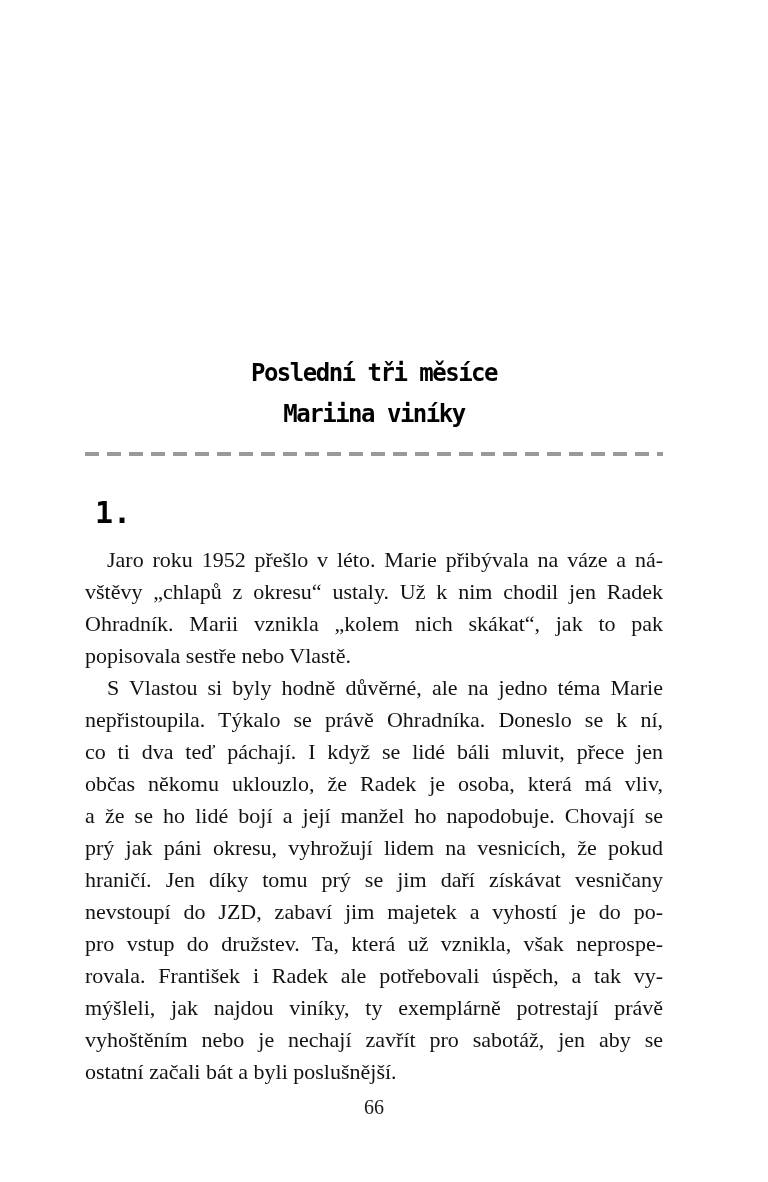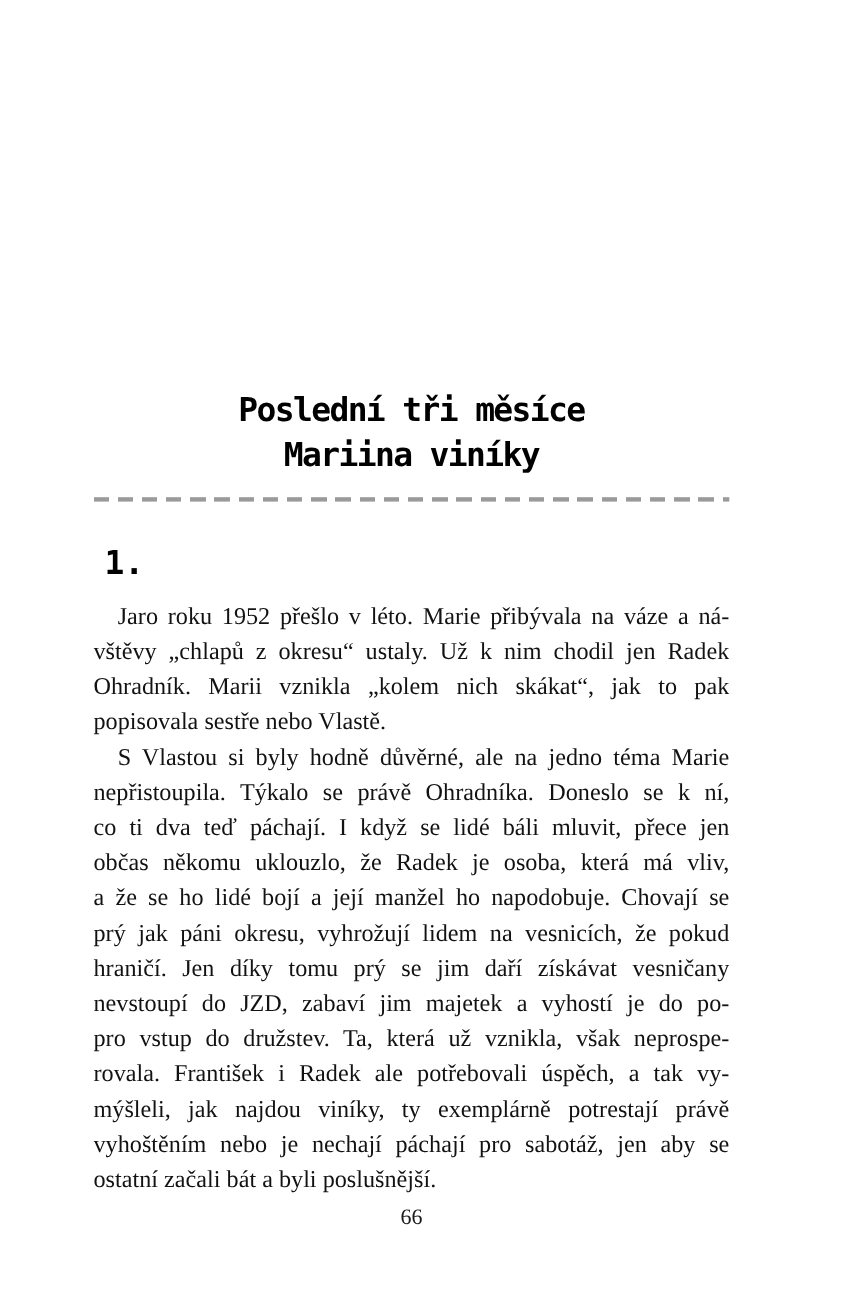--- a/index.html
+++ b/index.html
@@ -15,21 +15,21 @@
     position: absolute;
     left: 85px;
     top: 0;
     width: 578px;
   }
   .chapter-title {
     margin-top: 353px;
     text-align: center;
     font-family: "DejaVu Sans Mono", monospace;
     font-weight: bold;
-    font-size: 30px;
+    font-size: 24px;
     line-height: 41px;
     letter-spacing: -1.5px;
     color: #000000;
   }
   .separator {
     margin-top: 17px;
     height: 4px;
     background: repeating-linear-gradient(90deg,
       #9a9a9a 0px, #9a9a9a 14px,
       transparent 14px, transparent 22px);
@@ -93,20 +93,20 @@
       <div class="line">nepřistoupila. Týkalo se právě Ohradníka. Doneslo se k ní,</div>
       <div class="line">co ti dva teď páchají. I když se lidé báli mluvit, přece jen</div>
       <div class="line">občas někomu uklouzlo, že Radek je osoba, která má vliv,</div>
       <div class="line">a že se ho lidé bojí a její manžel ho napodobuje. Chovají se</div>
       <div class="line">prý jak páni okresu, vyhrožují lidem na vesnicích, že pokud</div>
       <div class="line">hraničí. Jen díky tomu prý se jim daří získávat vesničany</div>
       <div class="line">nevstoupí do JZD, zabaví jim majetek a vyhostí je do po-</div>
       <div class="line">pro vstup do družstev. Ta, která už vznikla, však neprospe-</div>
       <div class="line">rovala. František i Radek ale potřebovali úspěch, a tak vy-</div>
       <div class="line">mýšleli, jak najdou viníky, ty exemplárně potrestají právě</div>
-      <div class="line">vyhoštěním nebo je nechají páchají pro sabotáž, jen aby se</div>
+      <div class="line">vyhoštěním nebo je nechají zavřít pro sabotáž, jen aby se</div>
       <div class="line last">ostatní začali bát a byli poslušnější.</div>
     </div>
 
   </div>
 
   <div class="page-number">66</div>
 </div>
 
 </body></html>

